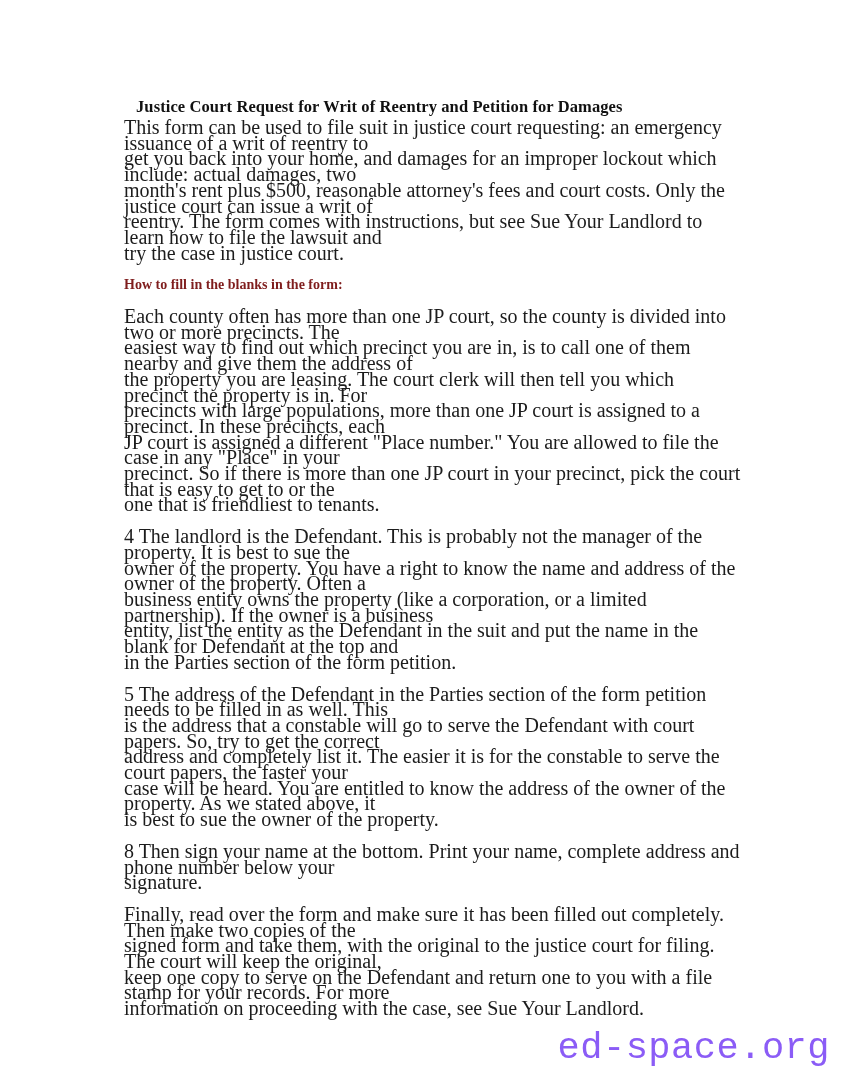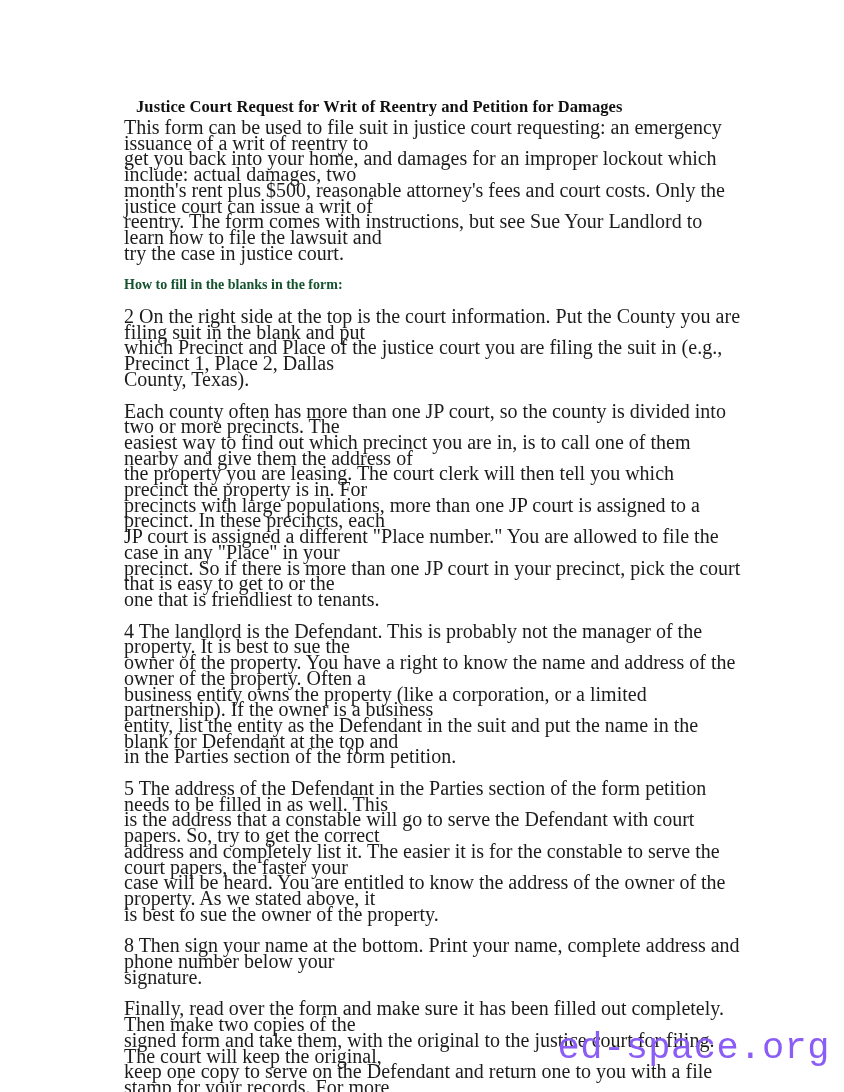--- a/index.html
+++ b/index.html
@@ -32,21 +32,21 @@
     font-weight: bold;
     margin: 0 0 3px 12px;
     color: #111111;
     letter-spacing: 0.1px;
   }
   .doc h2 {
     font-size: 14px;
     line-height: 15.7px;
     font-weight: bold;
     margin: 0 0 16px 0;
-    color: #14532d;
+    color: #7f1d1d;
   }
   .doc p.body {
     font-size: 20px;
     line-height: 15.7px;
     margin: 0 0 16px 0;
     white-space: pre-line;
     color: #1c1c1c;
   }
   .watermark {
     position: absolute;
@@ -69,23 +69,20 @@
 
     <p class="body">This form can be used to file suit in justice court requesting: an emergency issuance of a writ of reentry to
 get you back into your home, and damages for an improper lockout which include: actual damages, two
 month's rent plus $500, reasonable attorney's fees and court costs. Only the justice court can issue a writ of
 reentry. The form comes with instructions, but see Sue Your Landlord to learn how to file the lawsuit and
 try the case in justice court.</p>
 
     <h2>How to fill in the blanks in the form:</h2>
 
 
-    <p class="body">2 On the right side at the top is the court information. Put the County you are filing suit in the blank and put
-which Precinct and Place of the justice court you are filing the suit in (e.g., Precinct 1, Place 2, Dallas
-County, Texas).</p>
 
     <p class="body">Each county often has more than one JP court, so the county is divided into two or more precincts. The
 easiest way to find out which precinct you are in, is to call one of them nearby and give them the address of
 the property you are leasing. The court clerk will then tell you which precinct the property is in. For
 precincts with large populations, more than one JP court is assigned to a precinct. In these precincts, each
 JP court is assigned a different "Place number." You are allowed to file the case in any "Place" in your
 precinct. So if there is more than one JP court in your precinct, pick the court that is easy to get to or the
 one that is friendliest to tenants.</p>
 
 

